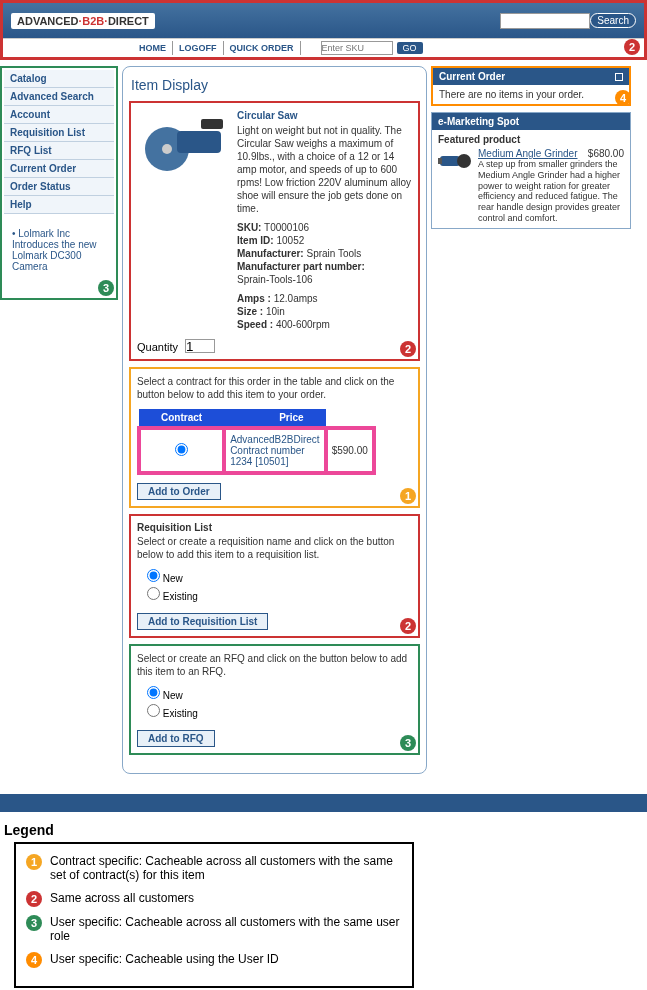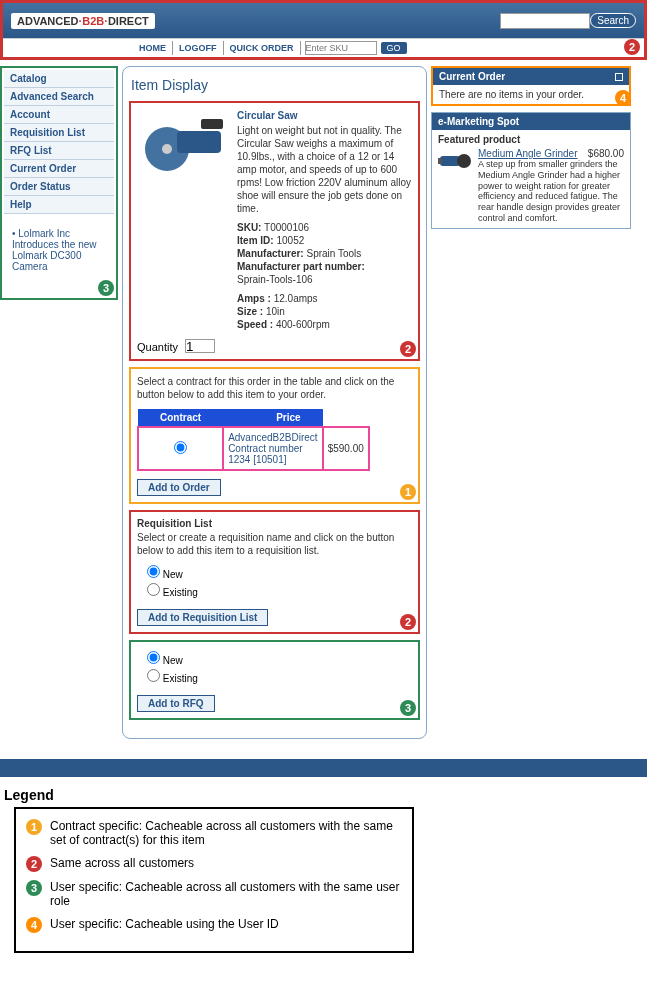--- a/index.html
+++ b/index.html
@@ -11,21 +11,21 @@
 .site-header { background: linear-gradient(#4472a0, #2a5688); height: 35px; display: flex; align-items: center; justify-content: space-between; padding: 0 8px; position: relative; }
 .logo { background: #fff; padding: 2px 6px; font-size: 11px; font-weight: bold; border-radius: 2px; }
 .logo .adv { color: #333; } .logo .b2b { color: #cc3333; } .logo .dir { color: #333; }
 .logo .dot { color: #cc3333; }
 .search-bar { display: flex; align-items: center; gap: 0; }
 .search-input { width: 90px; height: 16px; border: 1px solid #999; font-size: 10px; }
 .search-btn { background: #2a5688; color: #fff; border: 1px solid #fff; padding: 1px 6px; font-size: 10px; border-radius: 8px; }
 
 .nav-bar { display: flex; align-items: center; padding: 2px 0 2px 130px; border-top: 1px solid #ccc; }
 .nav-link { color: #2a5688; font-weight: bold; font-size: 9px; padding: 2px 6px; border-right: 1px solid #999; text-decoration: none; }
-.quick-order-input { font-size: 9px; color: #999; width: 72px; height: 14px; border: 1px solid #999; margin-left: 4px; }
+.quick-order-input { font-size: 9px; color: #999; width: 72px; height: 14px; border: 1px solid #999; margin-left: 20px; }
 .go-btn { background: #2a5688; color: #fff; border: none; font-size: 9px; padding: 1px 6px; margin-left: 4px; border-radius: 2px; }
 
 .badge { position: absolute; width: 16px; height: 16px; border-radius: 50%; color: #fff; font-weight: bold; font-size: 11px; text-align: center; line-height: 16px; }
 .badge-1 { background: #f5a623; } .badge-2 { background: #cc3333; } .badge-3 { background: #2e8b57; } .badge-4 { background: #ff8c00; }
 
 
 .main-layout { display: flex; align-items: flex-start; gap: 4px; margin-top: 6px; }
 .left-col { width: 118px; }
 .center-col { width: 305px; }
 .right-col { width: 200px; }
@@ -48,21 +48,21 @@
 .item-details { flex: 1; font-size: 10px; color: #333; line-height: 1.3; }
 .item-name { color: #2a5688; font-weight: bold; margin-bottom: 2px; }
 .item-desc { margin-bottom: 6px; }
 .item-spec { font-weight: bold; color: #333; }
 .qty-row { margin-top: 8px; font-size: 11px; }
 .qty-input { width: 30px; height: 14px; border: 1px solid #999; margin-left: 4px; }
 
 .contract-desc { font-size: 10px; color: #333; margin-bottom: 8px; line-height: 1.3; }
 .contract-table { border-collapse: collapse; width: 220px; }
 .contract-table th { background: #1d4ed8; color: #fff; padding: 3px 22px; font-size: 10px; text-align: left; }
-.contract-table td { border: 2px solid #ec4899; padding: 4px; font-size: 10px; color: #2a5688; }
+.contract-table td { border: 4px solid #ec4899; padding: 4px; font-size: 10px; color: #2a5688; }
 .contract-table .price-cell { color: #333; text-align: right; }
 
 .action-btn { background: #e8f0f8; border: 1px solid #2a5688; color: #2a5688; font-weight: bold; font-size: 10px; padding: 2px 10px; margin-top: 8px; cursor: pointer; }
 
 .section-heading { font-weight: bold; color: #333; font-size: 10px; margin-bottom: 2px; }
 .section-sub { font-size: 10px; color: #333; margin-bottom: 8px; line-height: 1.3; }
 .radio-row { margin: 3px 0 3px 10px; font-size: 10px; }
 
 
 .right-box { border: 1px solid #88a8c8; margin-bottom: 6px; font-size: 10px; }
@@ -185,20 +185,21 @@
       <div class="section sec-red">
         <div class="section-heading">Requisition List</div>
         <div class="section-sub">Select or create a requisition name and click on the button below to add this item to a requisition list.</div>
         <div class="radio-row"><input type="radio" name="req" checked="" style=""> <span>New</span></div>
         <div class="radio-row"><input type="radio" name="req" style=""> <span>Existing</span></div>
         <button class="action-btn">Add to Requisition List</button>
         <span class="badge badge-2" style="bottom:2px;right:2px;">2</span>
       </div>
 
       <div class="section sec-green">
+        <div class="section-sub">Select or create an RFQ and click on the button below to add this item to an RFQ.</div>
         <div class="radio-row"><input type="radio" name="rfq" checked="" style=""> <span>New</span></div>
         <div class="radio-row"><input type="radio" name="rfq" style=""> <span>Existing</span></div>
         <button class="action-btn">Add to RFQ</button>
         <span class="badge badge-3" style="bottom:2px;right:2px;">3</span>
       </div>
     </div>
   </div>
 
   <div class="right-col">
     <div class="right-box order-border">

